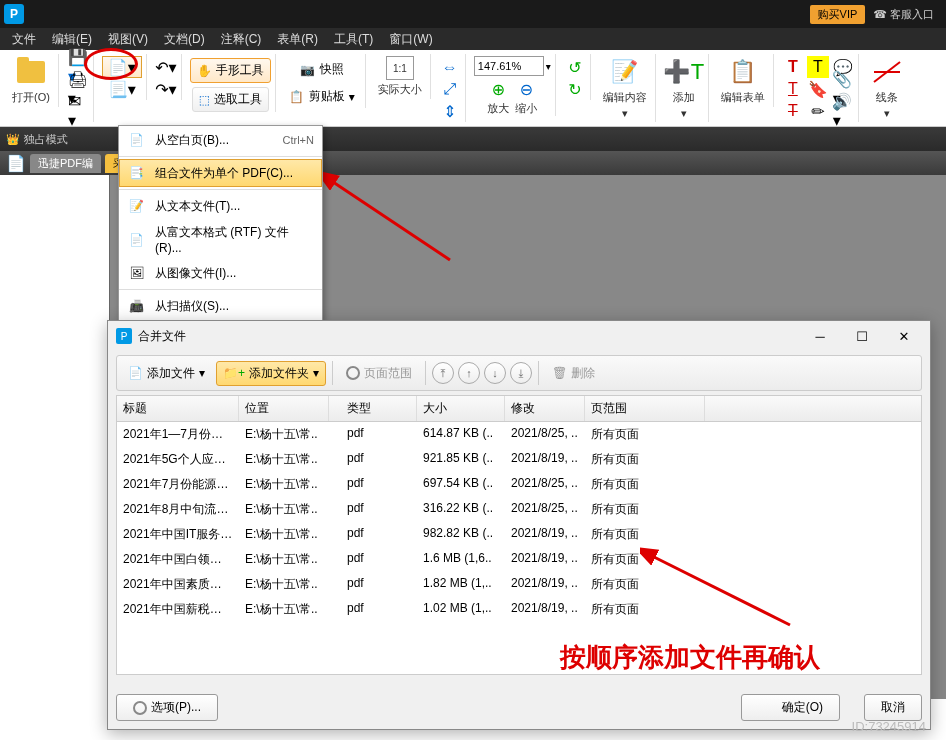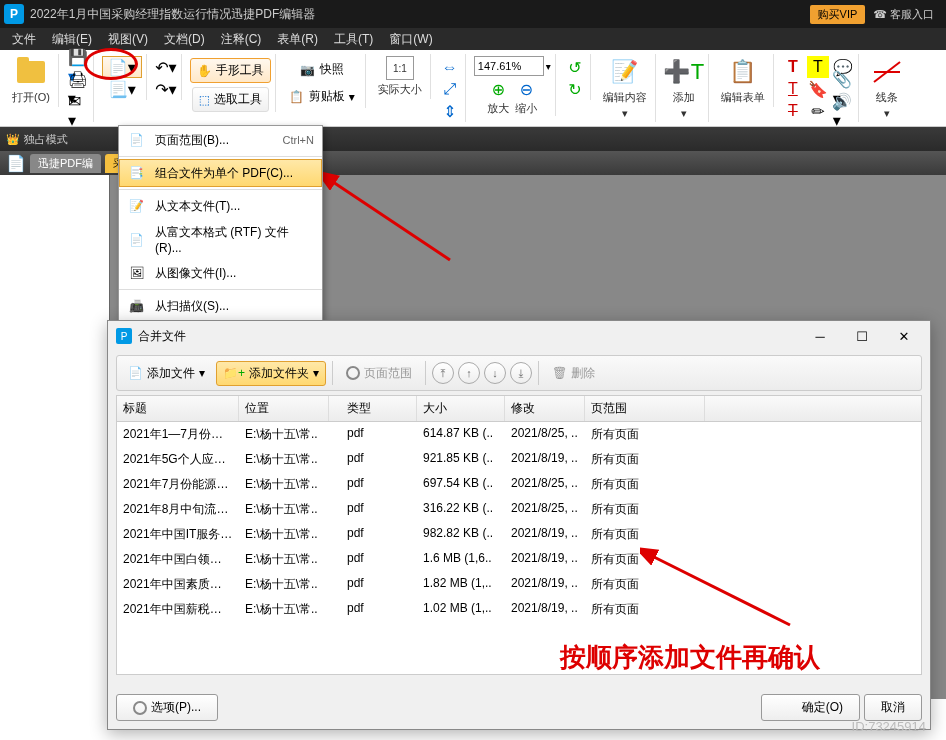--- a/index.html
+++ b/index.html
@@ -90,21 +90,20 @@
 .folder-icon { width: 28px; height: 22px; background: #f0c040; border-radius: 2px; position: relative; }
 .folder-icon::before { content: ''; position: absolute; top: -4px; left: 0; width: 12px; height: 6px; background: #f0c040; border-radius: 2px 2px 0 0; }
 .gear { width: 14px; height: 14px; border: 2px solid #888; border-radius: 50%; position: relative; }
 .watermark { position: absolute; right: 20px; bottom: 6px; color: #bbb; font-size: 13px; z-index: 400; }
 </style>
 </head>
 <body>
 
 <div class="titlebar">
   <div class="app-icon">P</div>
-  <span>2022年1月中国采购经理指数运行情况迅捷PDF编辑器</span>
   <div class="title-spacer"></div>
   <div class="vip-btn">购买VIP</div>
   <div class="service-link">
       <span>☎</span>
       <span>客服入口</span>
     </div>
 </div>
 
 <div class="menubar">
   <div class="menubar-item">文件</div>
@@ -292,21 +291,21 @@
   <div class="tab-add">+</div>
 </div>
 
 <div class="doc-area">
   <div class="doc-page"></div>
 </div>
 
 <div class="dropdown">
   <div class="dropdown-item">
     <div class="dd-icon">📄</div>
-    <div class="dd-text">页面范围(B)...</div>
+    <div class="dd-text">从空白页(B)...</div>
     <div class="dd-shortcut">Ctrl+N</div>
   </div>
   <div class="dropdown-sep"></div>
   <div class="dropdown-item hover">
     <div class="dd-icon">📑</div>
     <div class="dd-text">组合文件为单个 PDF(C)...</div>
   </div>
   <div class="dropdown-sep"></div>
   <div class="dropdown-item">
     <div class="dd-icon">📝</div>
@@ -447,21 +446,21 @@
           <div class="dlg-td col-range">所有页面</div>
         </div>
       </div>
   </div>
   <div class="dlg-footer">
     <div class="dlg-btn">
         <span class="gear"></span>
         <span>选项(P)...</span>
       </div>
     <div class="dlg-footer-spacer"></div>
-    <div class="dlg-btn" style="margin-right:4px;padding-left:40px;">
+    <div class="dlg-btn" style="margin-right:24px;padding-left:40px;">
         <span>确定(O)</span>
       </div>
     <div class="dlg-btn">
         <span>取消</span>
       </div>
   </div>
 </div>
 
 <svg class="red-arrow" style="left:640px; top:545px; width:160px; height:90px; z-index:300;">
   <defs>

